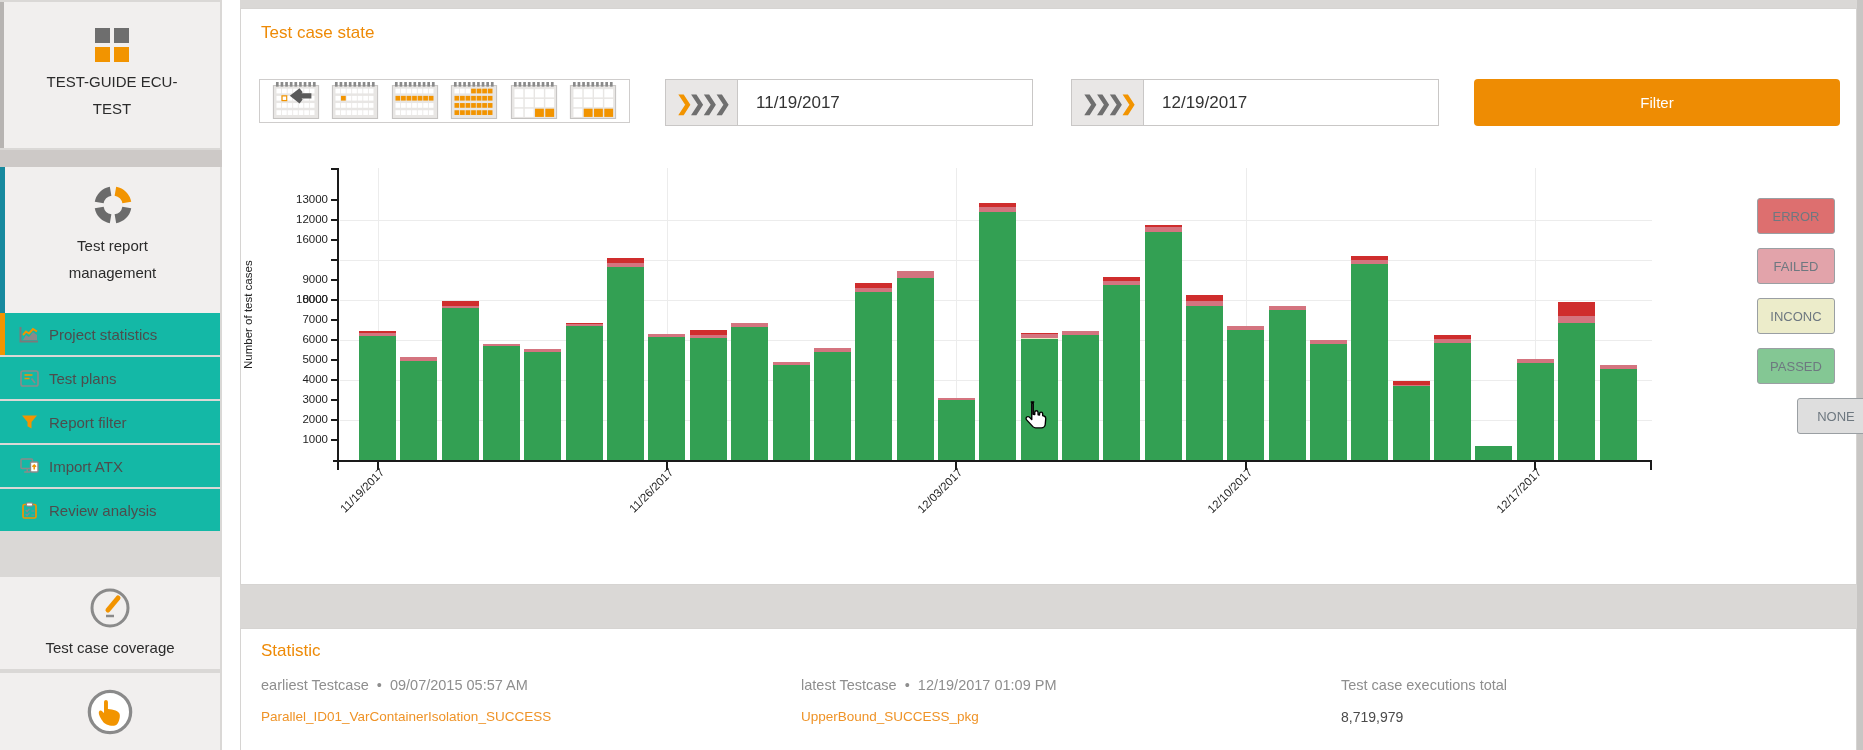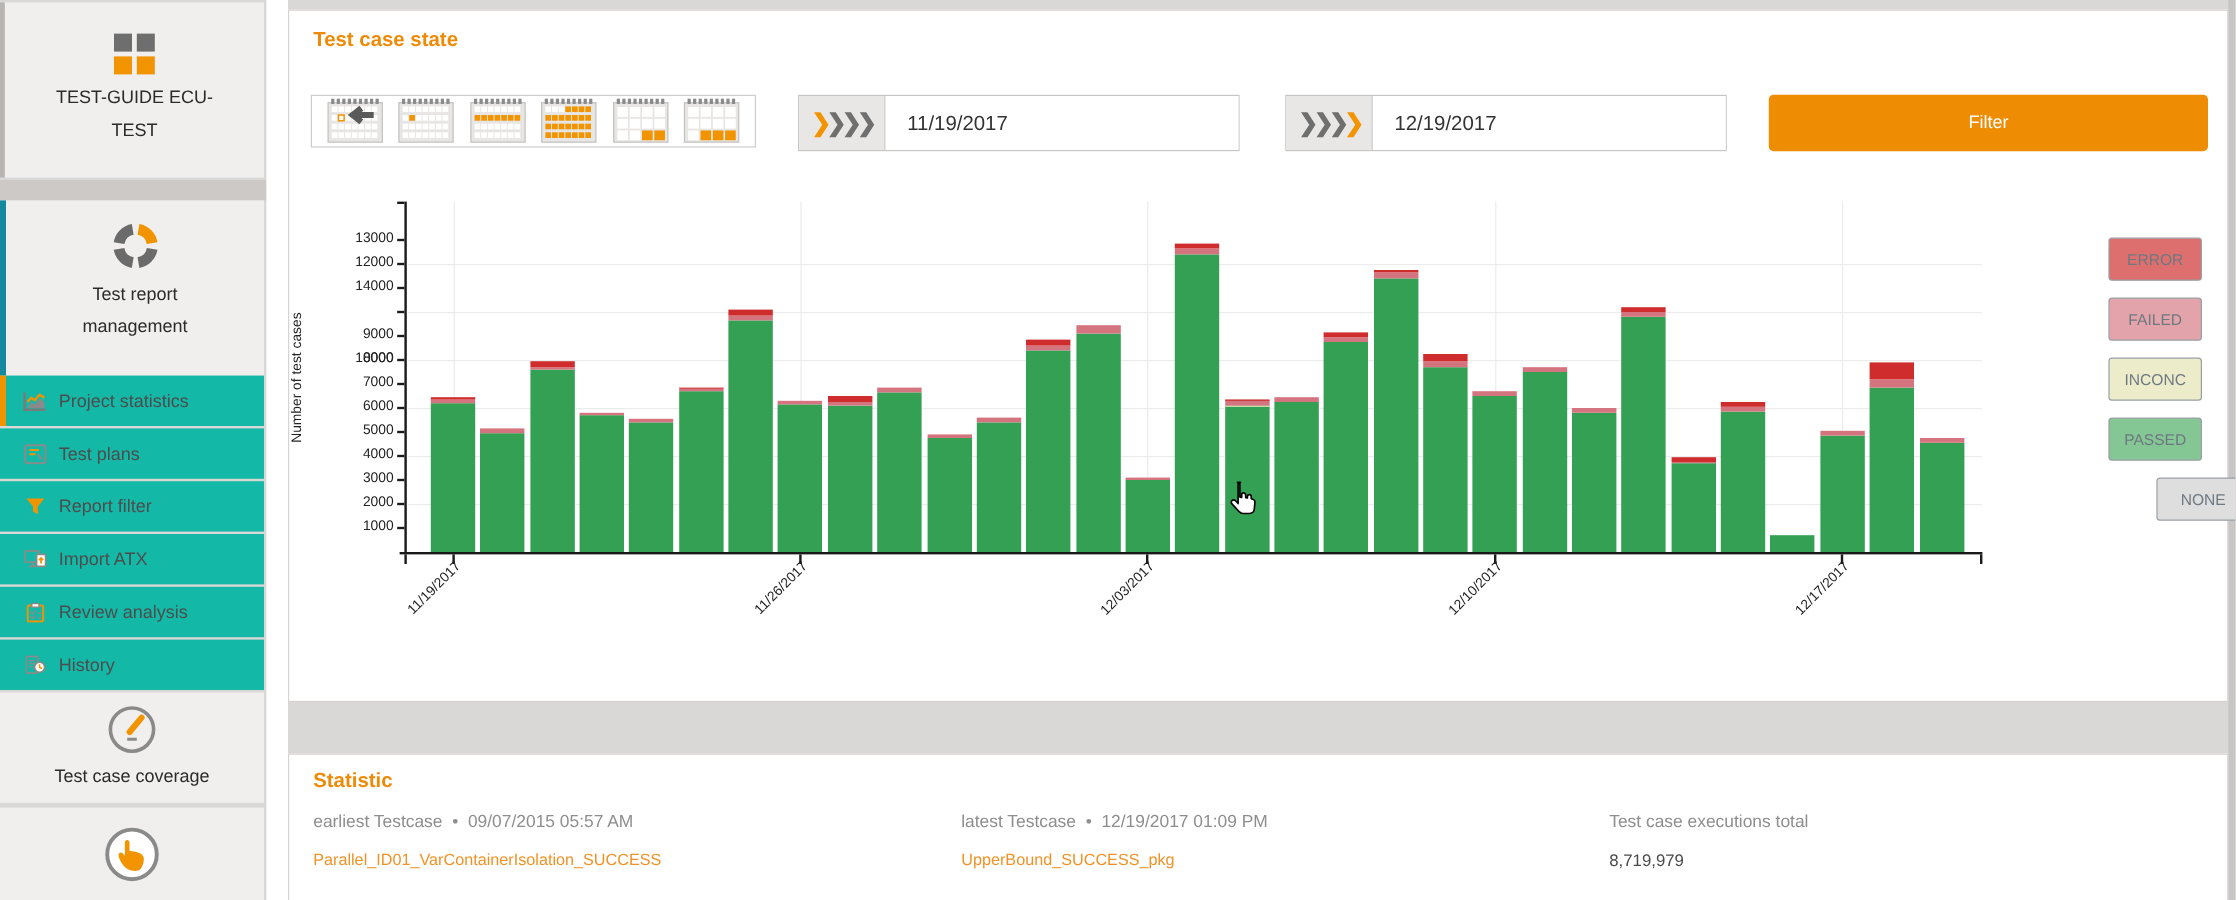--- a/index.html
+++ b/index.html
@@ -31,21 +31,21 @@
   .menu-item .mi-label{margin-left:9px;font-size:15px;color:#4d4d4d;}
   #coverage-block{top:577px;height:92px;}
   #coverage-icon{position:absolute;left:50%;top:8px;transform:translateX(-50%);}
   #coverage-label{position:absolute;top:62px;width:100%;text-align:center;font-size:15px;color:#2b2b2b;}
   #hand-block{top:673px;height:87px;}
   #hand-icon{position:absolute;left:50%;top:14px;transform:translateX(-50%);}
   
   .panel{position:absolute;background:#ffffff;border:1px solid #d6d4d2;}
   #chart-panel{left:240px;top:8px;width:1617px;height:577px;}
   #stat-panel{left:240px;top:628px;width:1617px;height:143px;}
-  .panel-title{position:absolute;font-size:17px;font-weight:bold;color:#ee8a06;}
+  .panel-title{position:absolute;font-size:17px;font-weight:normal;color:#ee8a06;}
   #chart-title{left:20px;top:14px;}
   #stat-title{left:20px;top:12px;}
   
   #cal-toolbar{position:absolute;left:18px;top:70px;width:371px;height:44px;background:#fff;
                border:1px solid #cfcdcc;display:flex;align-items:center;justify-content:space-between;
                padding:0 12px;}
   .cal-btn{width:48px;height:38px;display:flex;align-items:center;justify-content:center;cursor:pointer;}
   
   .date-box{position:absolute;top:70px;height:47px;border:1px solid #c9c7c6;background:#fff;display:flex;}
   #date-from{left:424px;width:368px;}
@@ -172,32 +172,20 @@
           <div class="mi-bar"></div>
           <span class="mi-icon">
             <svg width="15" height="17" viewBox="0 0 15 17">
               <rect x="1" y="2.5" width="13" height="13.5" rx="1.5" fill="none" stroke="#f29400" stroke-width="1.7"></rect>
               <rect x="4.4" y="0.9" width="6.2" height="3.2" rx="1" fill="#fff" stroke="#8a8a8a" stroke-width="1.2"></rect>
               <path d="M3.6 8l1.5 1.5 2.4-2.7M3.6 12l1.5 1.5 2.4-2.7" stroke="#8a8a8a" stroke-width="1.3" fill="none"></path>
               <path d="M9.5 9h2.8M9.5 13h2.8" stroke="#8a8a8a" stroke-width="1.2"></path>
             </svg>
           </span>
           <span class="mi-label">Review analysis</span>
-        </div>
-        <div class="menu-item">
-          <div class="mi-bar"></div>
-          <span class="mi-icon">
-            <svg width="17" height="17" viewBox="0 0 17 17">
-              <rect x="1" y="1" width="9.5" height="14" rx="1" fill="none" stroke="#8a8a8a" stroke-width="1.4"></rect>
-              <path d="M3 4.5h5.5M3 7h5.5M3 9.5h3.5" stroke="#8a8a8a" stroke-width="1.1"></path>
-              <circle cx="12" cy="10" r="4.2" fill="#fff" stroke="#8a8a8a" stroke-width="1.4"></circle>
-              <path d="M12 7.6V10l1.9 1.1" fill="none" stroke="#f29400" stroke-width="1.3"></path>
-            </svg>
-          </span>
-          <span class="mi-label">History</span>
         </div>
       </div>
     <div class="sb-block" id="coverage-block">
       <div id="coverage-icon">
         <svg width="46" height="46" viewBox="0 0 46 46">
           <circle cx="23" cy="23" r="18" fill="none" stroke="#8a8a8a" stroke-width="3"></circle>
           <path d="M21 25 L31 13" stroke="#f29400" stroke-width="5" stroke-linecap="round"></path>
           <path d="M19 31 h8" stroke="#8a8a8a" stroke-width="2.5"></path>
         </svg>
       </div>
@@ -511,21 +499,21 @@
       <div class="ylab" style="left: 276px; top: 333px;">6000</div>
       <div class="ytick" style="left: 331px; top: 319px;"></div>
       <div class="ylab" style="left: 276px; top: 313px;">7000</div>
       <div class="ytick" style="left: 331px; top: 299px;"></div>
       <div class="ylab" style="left: 276px; top: 293px;">8000</div>
       <div class="ytick" style="left: 331px; top: 279px;"></div>
       <div class="ylab" style="left: 276px; top: 273px;">9000</div>
       <div class="ytick" style="left: 331px; top: 259px;"></div>
       <div class="ylab" style="left: 276px; top: 253px; margin-top: 40px;">10000</div>
       <div class="ytick" style="left: 331px; top: 239px;"></div>
-      <div class="ylab" style="left: 276px; top: 233px;">14000</div>
+      <div class="ylab" style="left: 276px; top: 233px;">16000</div>
       <div class="ytick" style="left: 331px; top: 219px;"></div>
       <div class="ylab" style="left: 276px; top: 213px;">12000</div>
       <div class="ytick" style="left: 331px; top: 199px;"></div>
       <div class="ylab" style="left: 276px; top: 193px;">13000</div>
       <div class="barseg" style="left: 359px; width: 37px; top: 336px; height: 124px; background: rgb(51, 160, 83);"></div>
       <div class="barseg" style="left: 359px; width: 37px; top: 333px; height: 3px; background: rgb(212, 116, 127);"></div>
       <div class="barseg" style="left: 359px; width: 37px; top: 331px; height: 2px; background: rgb(207, 45, 45);"></div>
       <div class="barseg" style="left: 400.35px; width: 37px; top: 361px; height: 99px; background: rgb(51, 160, 83);"></div>
       <div class="barseg" style="left: 400.35px; width: 37px; top: 357px; height: 4px; background: rgb(212, 116, 127);"></div>
       <div class="barseg" style="left: 441.7px; width: 37px; top: 308px; height: 152px; background: rgb(51, 160, 83);"></div>

